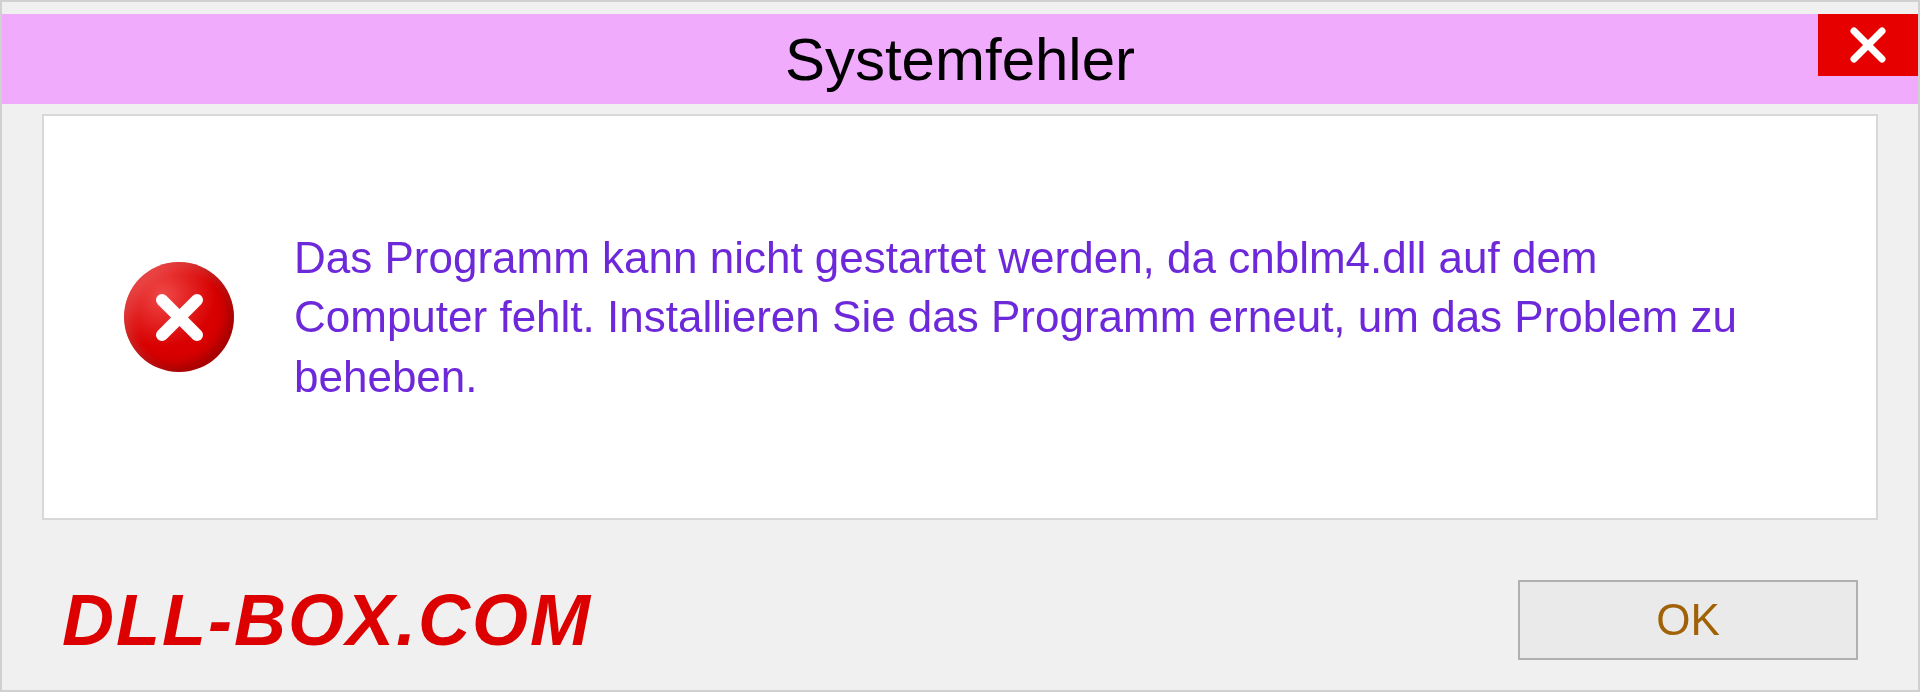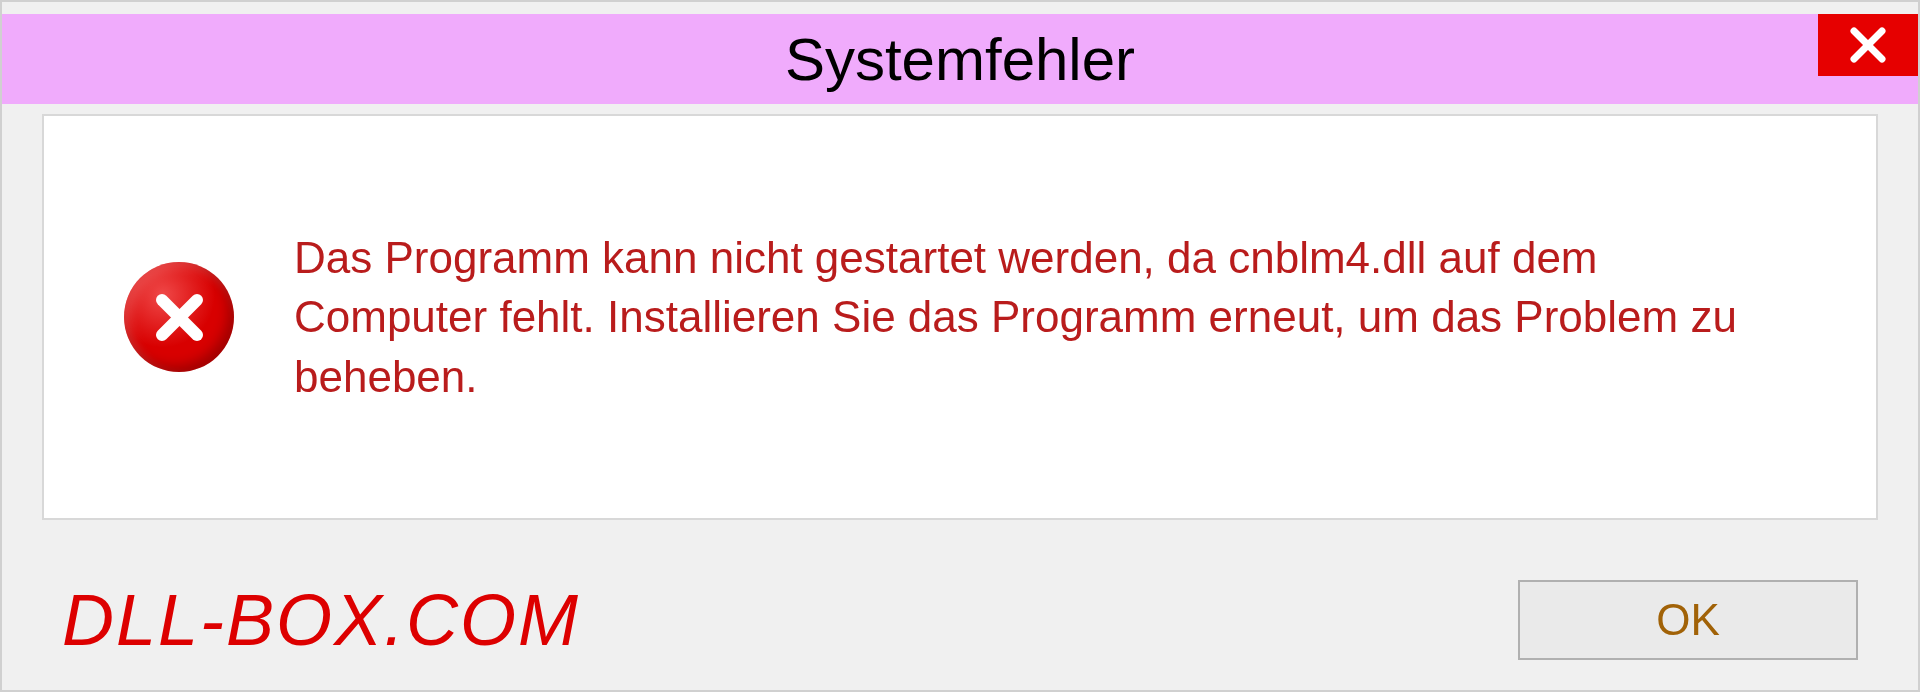--- a/index.html
+++ b/index.html
@@ -83,34 +83,34 @@
       background: radial-gradient(circle at 35% 30%, rgba(255,120,120,0.6) 0%, rgba(200,0,0,0) 50%);
     }
     .error-icon svg {
       width: 55px;
       height: 55px;
       position: relative;
       z-index: 1;
     }
     .message {
       font-size: 44px;
-      color: #b91c1c;
+      color: #6d28d9;
       line-height: 1.35;
     }
     .footer {
       height: 140px;
       display: flex;
       align-items: center;
       justify-content: space-between;
       padding: 0 60px 0 60px;
       background: #f0f0f0;
     }
     .watermark {
       font-size: 72px;
-      font-weight: 400;
+      font-weight: 700;
       font-style: italic;
       color: #dd0000;
       letter-spacing: 2px;
       font-family: Arial, sans-serif;
     }
     .ok-button {
       width: 340px;
       height: 80px;
       background: #eaeaea;
       border: 2px solid #b0b0b0;

